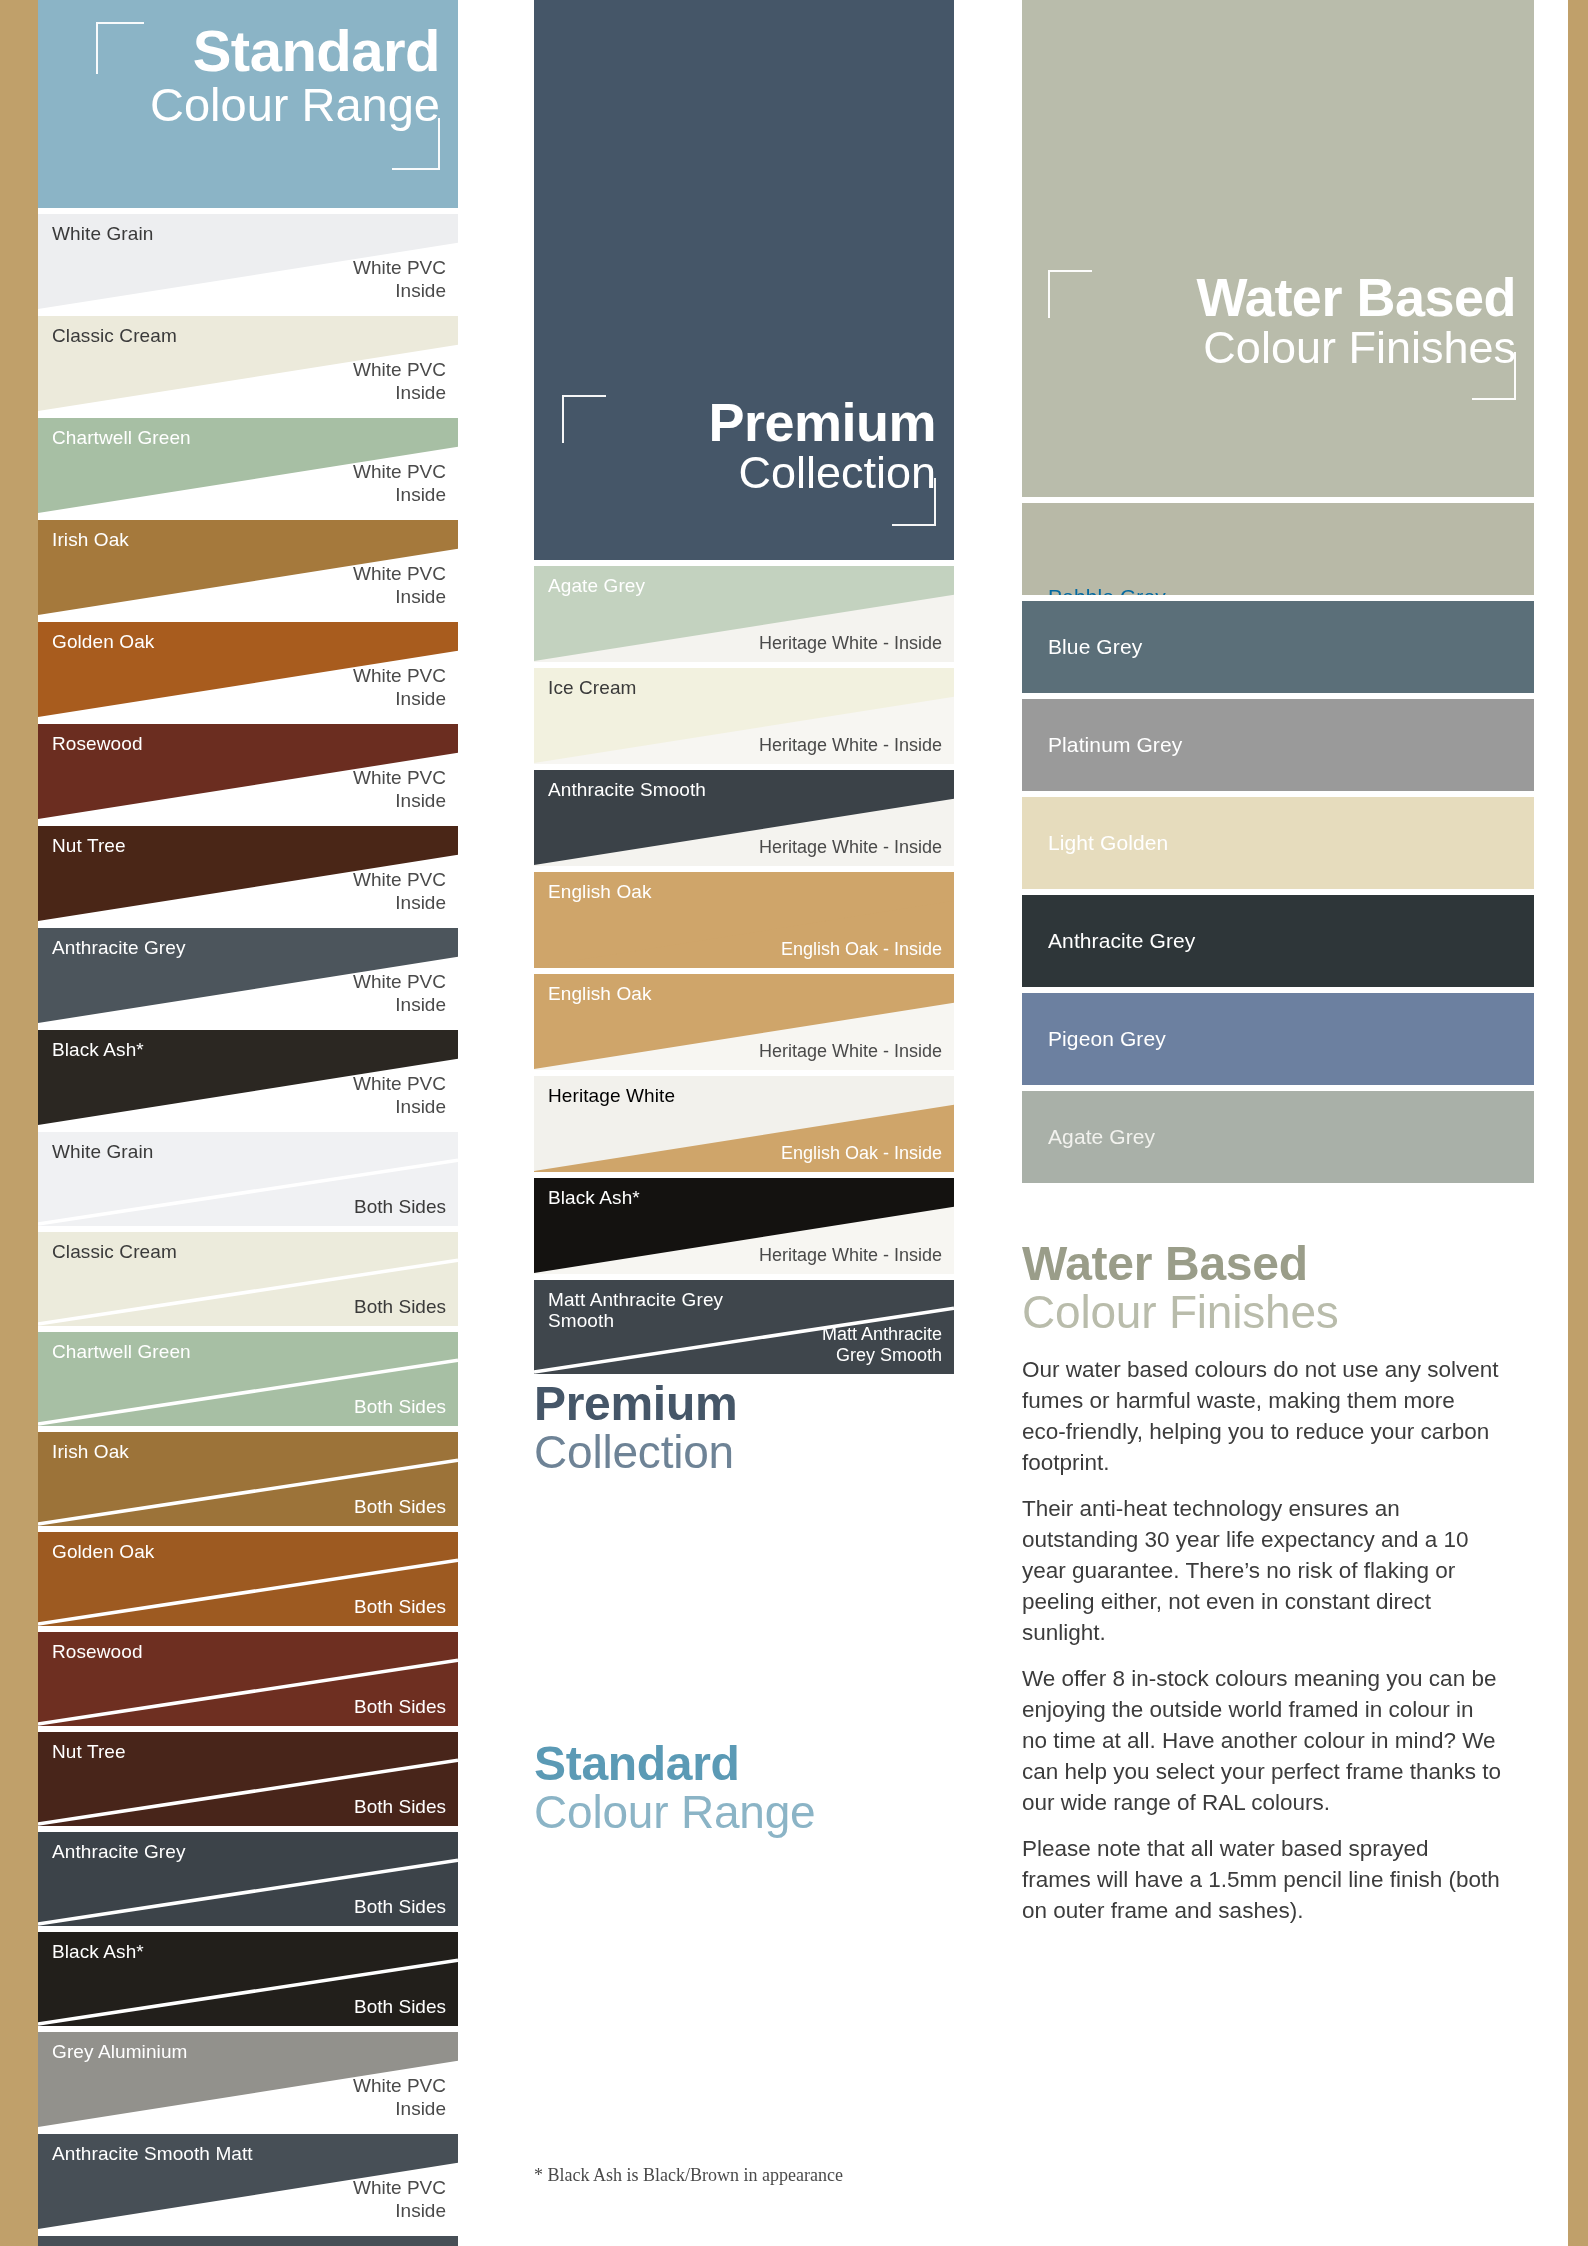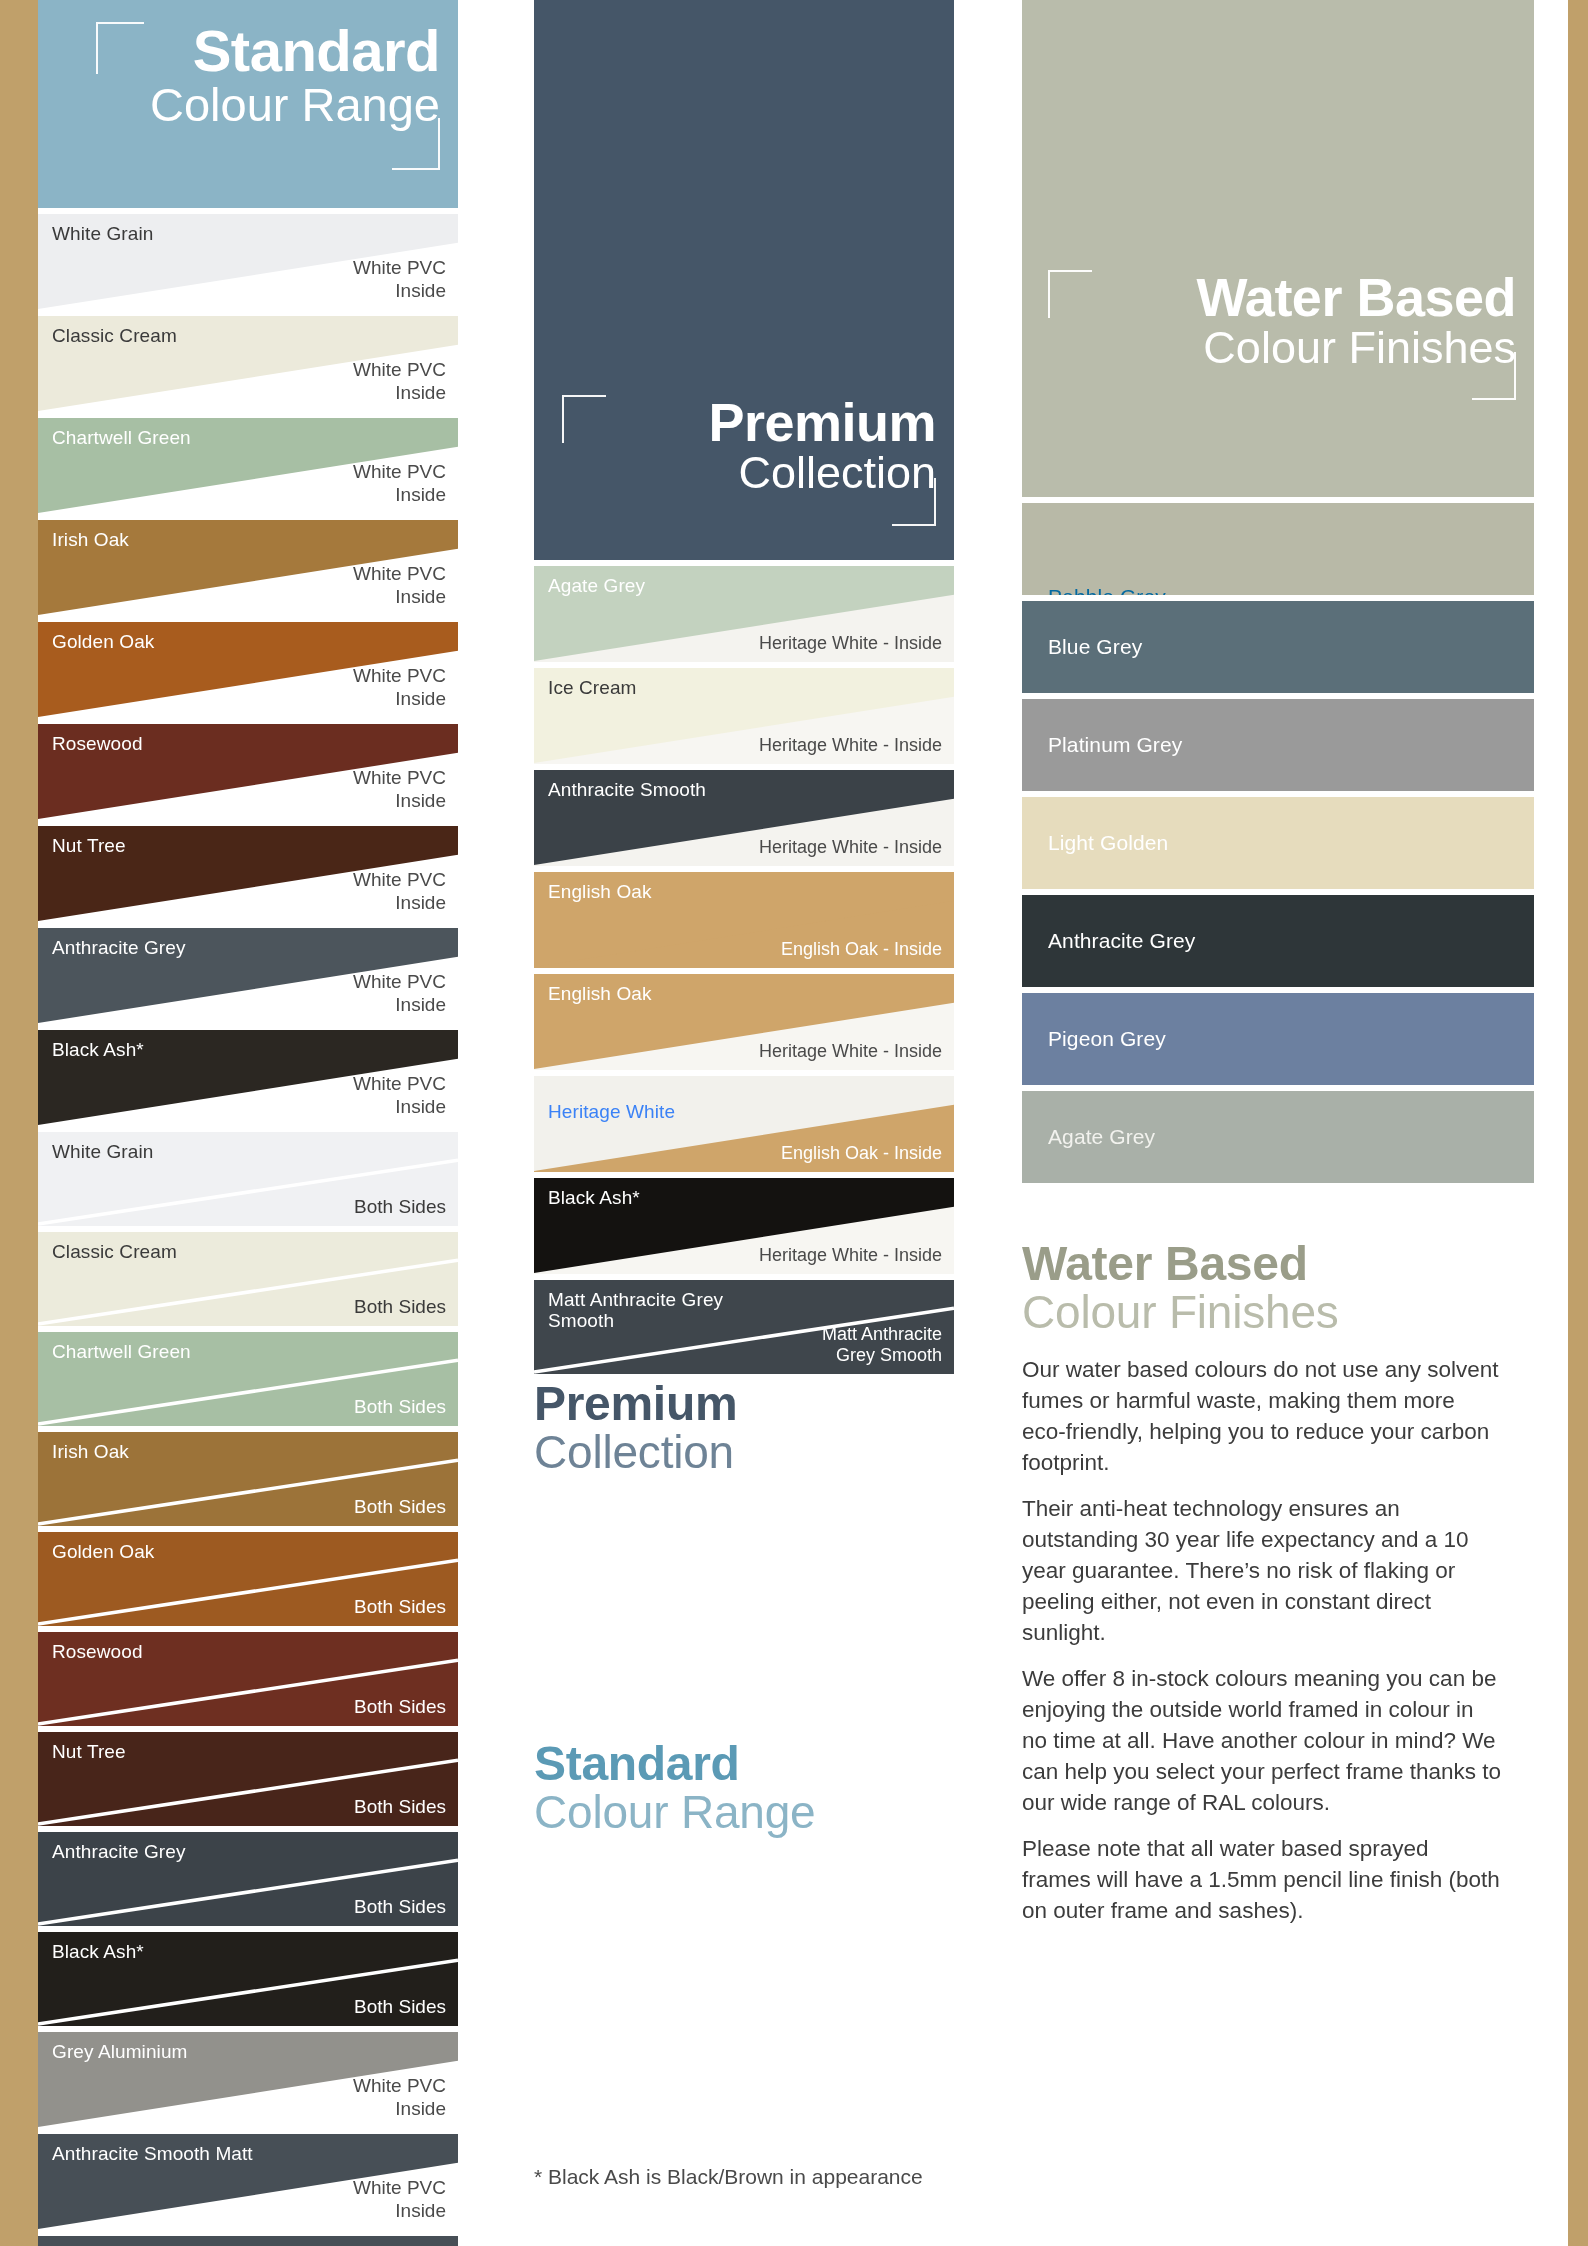--- a/index.html
+++ b/index.html
@@ -183,22 +183,23 @@
     margin-bottom: 15px;
   }
   .prose-premium .prose-title1 { color: #455668; }
   .prose-premium .prose-title2 { color: #6e8396; }
   .prose-standard .prose-title1 { color: #5b9ab5; }
   .prose-standard .prose-title2 { color: #8bb4c6; }
   .prose-water .prose-title1 { color: #9a9d89; }
   .prose-water .prose-title2 { color: #b9bcab; }
 
   .footnote {
-    font-size: 21px;
+    font-size: 18px;
     color: #4a4a4a;
+    font-family: Liberation Serif, serif;
   }
 
   .mid-prose-1 { position: absolute; left: 496px; top: 1380px; width: 400px; }
   .mid-prose-2 { position: absolute; left: 496px; top: 1740px; width: 400px; }
   .mid-footnote { position: absolute; left: 496px; top: 2165px; width: 480px; }
   .water-prose  { position: absolute; left: 984px; top: 1240px; width: 480px; }
 </style>
 </head>
 <body>
 
@@ -445,21 +446,21 @@
                 <polygon points="0,0 420,0 420,28.799999999999997 0,95" fill="#cfa56a"></polygon>
               </svg>
               <div class="sw-name" style="color: rgb(255, 255, 255);">English Oak</div>
               <div class="sw-inside-mid" style="color: rgb(74, 74, 74);">Heritage White - Inside</div>
             </div>
             <div class="swatch swatch-split">
               <div class="sw-base" style="background: rgb(207, 165, 106);"></div>
               <svg class="sw-wedge" viewBox="0 0 420 96" preserveAspectRatio="none">
                 <polygon points="0,0 420,0 420,28.799999999999997 0,95" fill="#f2f1ec"></polygon>
               </svg>
-              <div class="sw-name" style="color: #3b82f6; margin-top: 16px;">Heritage White</div>
+              <div class="sw-name" style="color: #000000;">Heritage White</div>
               <div class="sw-inside-mid" style="color: rgb(255, 255, 255);">English Oak - Inside</div>
             </div>
             <div class="swatch swatch-split">
               <div class="sw-base" style="background: rgb(247, 246, 242);"></div>
               <svg class="sw-wedge" viewBox="0 0 420 96" preserveAspectRatio="none">
                 <polygon points="0,0 420,0 420,28.799999999999997 0,95" fill="#141210"></polygon>
               </svg>
               <div class="sw-name" style="color: rgb(255, 255, 255);">Black Ash*</div>
               <div class="sw-inside-mid" style="color: rgb(74, 74, 74);">Heritage White - Inside</div>
             </div>

